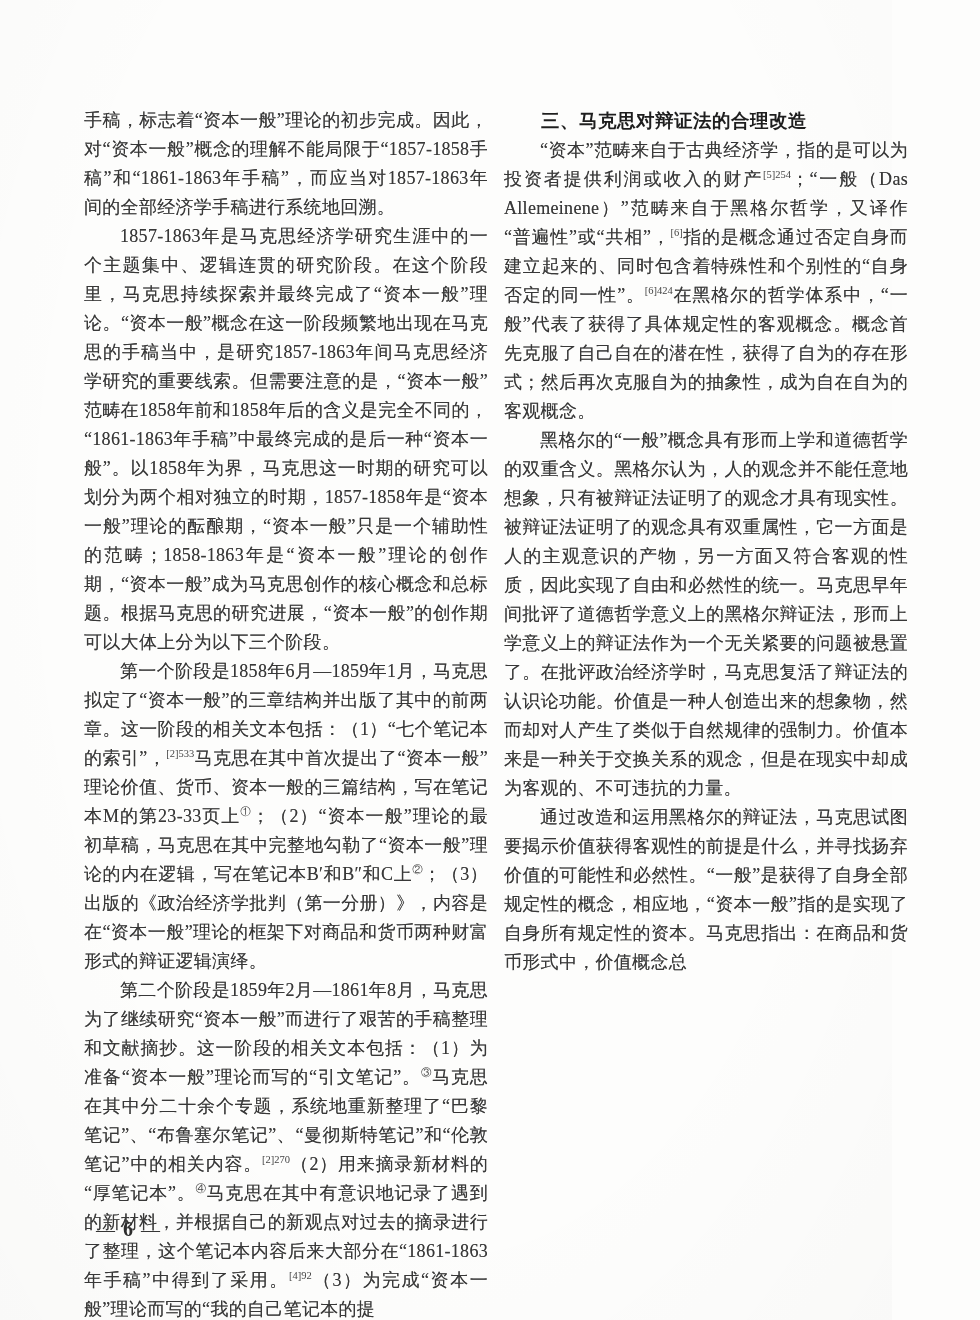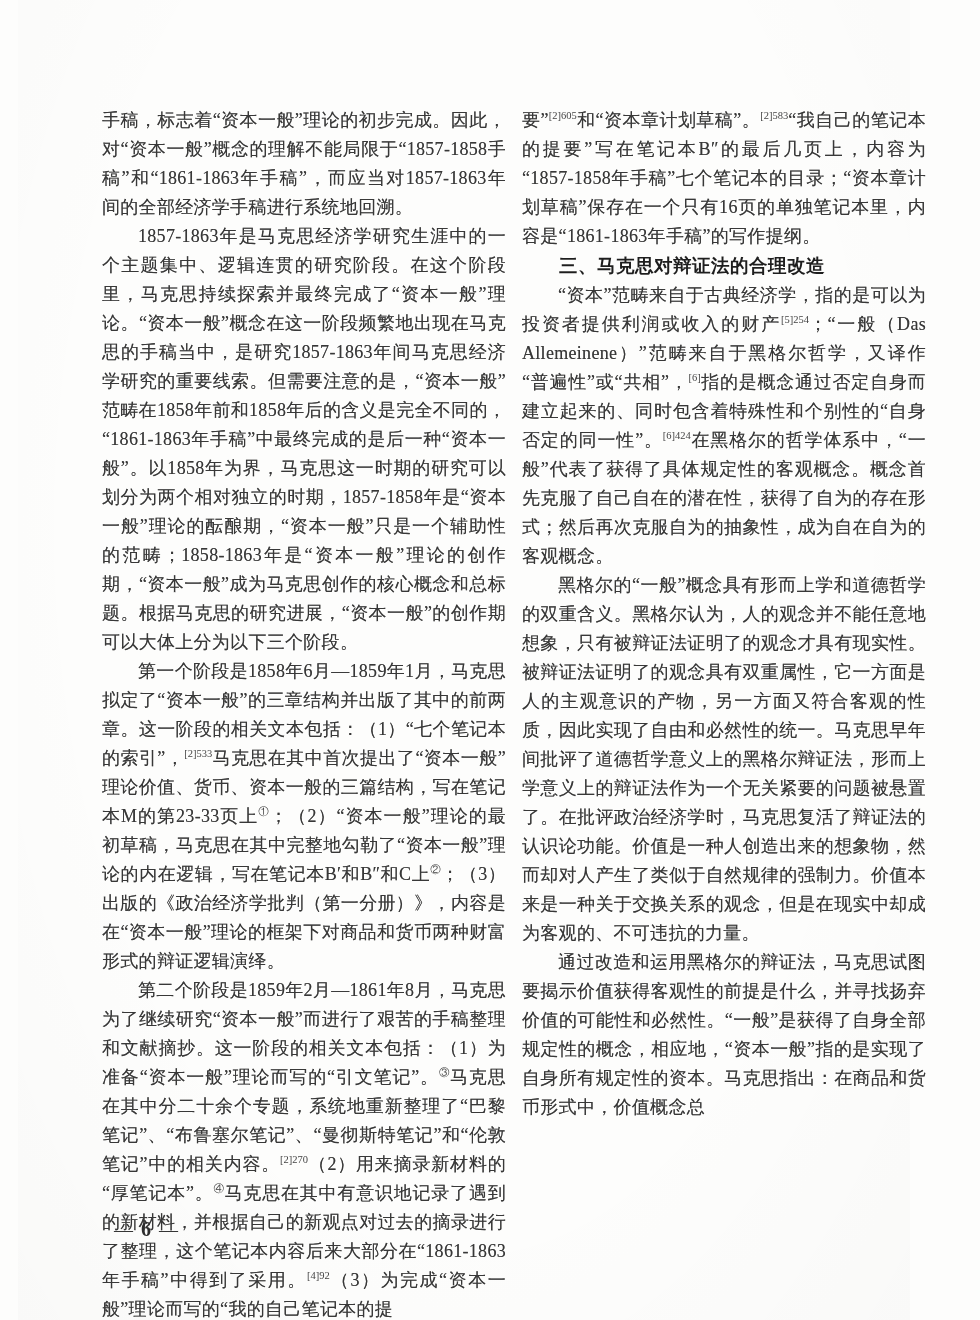--- a/index.html
+++ b/index.html
@@ -5,21 +5,21 @@
   html,body{margin:0;padding:0;}
   body{
     width:980px;height:1320px;
     background:#fdfdfc;
     overflow:hidden;
     font-family:"Liberation Serif","DejaVu Serif",serif;
     color:#383838;
     position:relative;
   }
   .page{
-    position:absolute;left:18px;top:0;width:892px;height:1320px;
+    position:absolute;left:0;top:0;width:892px;height:1320px;
     background:
       radial-gradient(ellipse at 50% 40%, rgba(255,255,255,0) 60%, rgba(0,0,0,0.015) 100%),
       #fdfdfc;
   }
   .page-content{
     position:absolute;left:84px;top:106px;width:824px;
     display:flex;gap:16px;
   }
   .column{width:404px;}
   .para{
@@ -65,21 +65,20 @@
 
 <div class="page">
   <div class="page-content">
     <div class="column">
         <p class="para">手稿，标志着“资本一般”理论的初步完成。因此，对“资本一般”概念的理解不能局限于“1857-1858手稿”和“1861-1863年手稿”，而应当对1857-1863年间的全部经济学手稿进行系统地回溯。</p>
         <p class="para indent">1857-1863年是马克思经济学研究生涯中的一个主题集中、逻辑连贯的研究阶段。在这个阶段里，马克思持续探索并最终完成了“资本一般”理论。“资本一般”概念在这一阶段频繁地出现在马克思的手稿当中，是研究1857-1863年间马克思经济学研究的重要线索。但需要注意的是，“资本一般”范畴在1858年前和1858年后的含义是完全不同的，“1861-1863年手稿”中最终完成的是后一种“资本一般”。以1858年为界，马克思这一时期的研究可以划分为两个相对独立的时期，1857-1858年是“资本一般”理论的酝酿期，“资本一般”只是一个辅助性的范畴；1858-1863年是“资本一般”理论的创作期，“资本一般”成为马克思创作的核心概念和总标题。根据马克思的研究进展，“资本一般”的创作期可以大体上分为以下三个阶段。</p>
         <p class="para indent">第一个阶段是1858年6月—1859年1月，马克思拟定了“资本一般”的三章结构并出版了其中的前两章。这一阶段的相关文本包括：（1）“七个笔记本的索引”，<sup>[2]533</sup>马克思在其中首次提出了“资本一般”理论价值、货币、资本一般的三篇结构，写在笔记本M的第23-33页上<sup>①</sup>；（2）“资本一般”理论的最初草稿，马克思在其中完整地勾勒了“资本一般”理论的内在逻辑，写在笔记本B′和B″和C上<sup>②</sup>；（3）出版的《政治经济学批判（第一分册）》，内容是在“资本一般”理论的框架下对商品和货币两种财富形式的辩证逻辑演绎。</p>
         <p class="para indent">第二个阶段是1859年2月—1861年8月，马克思为了继续研究“资本一般”而进行了艰苦的手稿整理和文献摘抄。这一阶段的相关文本包括：（1）为准备“资本一般”理论而写的“引文笔记”。<sup>③</sup>马克思在其中分二十余个专题，系统地重新整理了“巴黎笔记”、“布鲁塞尔笔记”、“曼彻斯特笔记”和“伦敦笔记”中的相关内容。<sup>[2]270</sup>（2）用来摘录新材料的“厚笔记本”。<sup>④</sup>马克思在其中有意识地记录了遇到的新材料，并根据自己的新观点对过去的摘录进行了整理，这个笔记本内容后来大部分在“1861-1863年手稿”中得到了采用。<sup>[4]92</sup>（3）为完成“资本一般”理论而写的“我的自己笔记本的提</p>
       </div>
     <div class="column">
-        <p class="para">要”<sup>[2]605</sup>和“资本章计划草稿”。<sup>[2]583</sup>“我自己的笔记本的提要”写在笔记本B″的最后几页上，内容为“1857-1858年手稿”七个笔记本的目录；“资本章计划草稿”保存在一个只有16页的单独笔记本里，内容是“1861-1863年手稿”的写作提纲。</p>
         <p class="heading">三、马克思对辩证法的合理改造</p>
         <p class="para indent">“资本”范畴来自于古典经济学，指的是可以为投资者提供利润或收入的财产<sup>[5]254</sup>；“一般（Das Allemeinene）”范畴来自于黑格尔哲学，又译作“普遍性”或“共相”，<sup>[6]</sup>指的是概念通过否定自身而建立起来的、同时包含着特殊性和个别性的“自身否定的同一性”。<sup>[6]424</sup>在黑格尔的哲学体系中，“一般”代表了获得了具体规定性的客观概念。概念首先克服了自己自在的潜在性，获得了自为的存在形式；然后再次克服自为的抽象性，成为自在自为的客观概念。</p>
         <p class="para indent">黑格尔的“一般”概念具有形而上学和道德哲学的双重含义。黑格尔认为，人的观念并不能任意地想象，只有被辩证法证明了的观念才具有现实性。被辩证法证明了的观念具有双重属性，它一方面是人的主观意识的产物，另一方面又符合客观的性质，因此实现了自由和必然性的统一。马克思早年间批评了道德哲学意义上的黑格尔辩证法，形而上学意义上的辩证法作为一个无关紧要的问题被悬置了。在批评政治经济学时，马克思复活了辩证法的认识论功能。价值是一种人创造出来的想象物，然而却对人产生了类似于自然规律的强制力。价值本来是一种关于交换关系的观念，但是在现实中却成为客观的、不可违抗的力量。</p>
         <p class="para indent">通过改造和运用黑格尔的辩证法，马克思试图要揭示价值获得客观性的前提是什么，并寻找扬弃价值的可能性和必然性。“一般”是获得了自身全部规定性的概念，相应地，“资本一般”指的是实现了自身所有规定性的资本。马克思指出：在商品和货币形式中，价值概念总</p>
       </div>
   </div>
   <div class="footer"><span>—</span><span class="pagenum">6</span><span>—</span></div>
 </div>
 
 </body></html>

